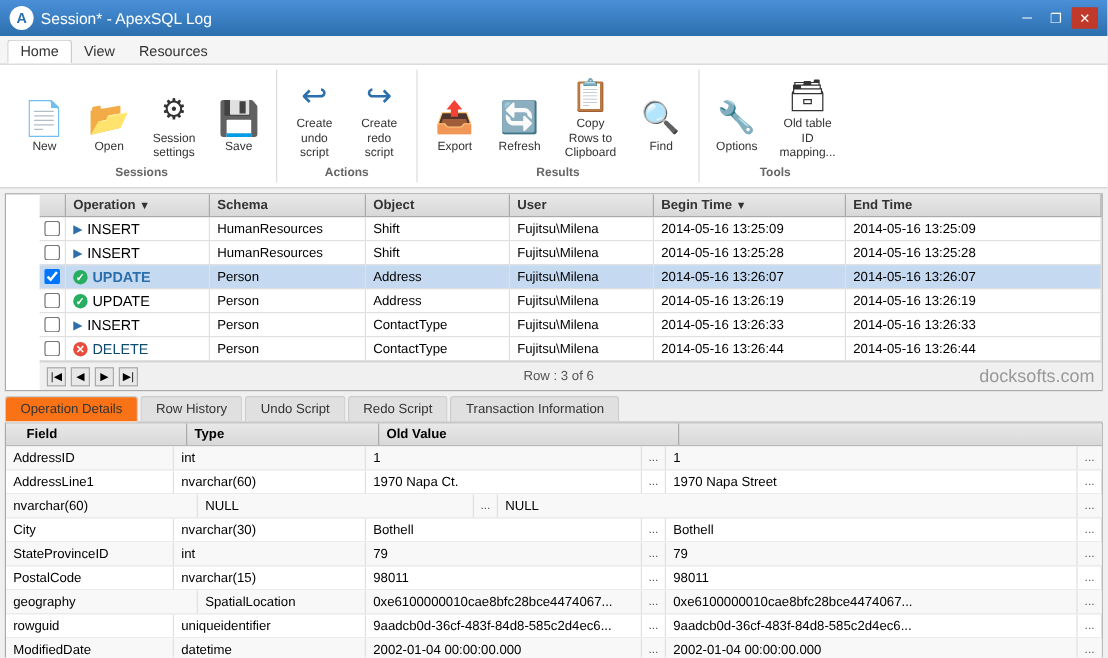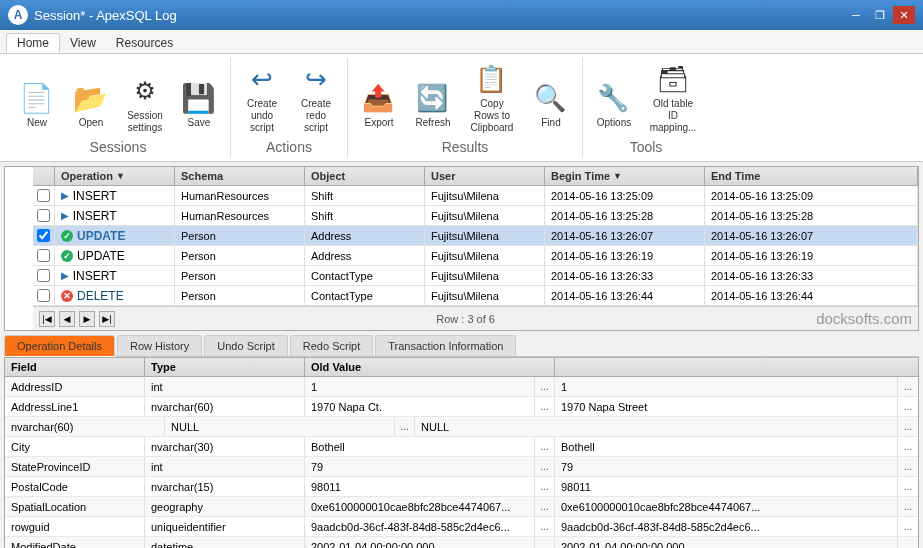--- a/index.html
+++ b/index.html
@@ -57,25 +57,26 @@
     .ribbon-group {
       display: flex;
       flex-direction: column;
       align-items: center;
       border-right: 1px solid #ddd;
       padding: 0 6px;
     }
     .ribbon-group:last-child { border-right: none; }
     .ribbon-buttons { display: flex; gap: 4px; align-items: flex-end; flex: 1; }
     .ribbon-label {
-      font-size: 14px;
+      font-size: 10px;
       color: #666;
       margin-top: 2px;
       text-align: center;
       padding-bottom: 2px;
+      font-weight: bold;
     }
     .ribbon-btn {
       display: flex;
       flex-direction: column;
       align-items: center;
       justify-content: flex-start;
       width: 50px;
       min-height: 60px;
       padding: 4px 4px 2px;
       cursor: pointer;
@@ -178,21 +179,21 @@
     .bottom-tab.active { background: #f97316; border-bottom: 1px solid white; z-index: 1; margin-bottom: -1px; }
 
     
     .detail-grid {
       background: white;
       border: 1px solid #aaa;
       margin: 0 4px 2px;
     }
     .detail-header { display: flex; background: linear-gradient(to bottom, #e8e8e8, #d8d8d8); border-bottom: 1px solid #aaa; }
     .detail-col-header { padding: 3px 6px; border-right: 1px solid #aaa; font-weight: bold; font-size: 11px; }
-    .detail-col-header.field { width: 140px; }
+    .detail-col-header.field { width: 140px; margin-left: 11px; }
     .detail-col-header.type { width: 160px; }
     .detail-col-header.oldval { width: 250px; }
     .detail-col-header.newval { flex: 1; }
 
     .detail-row { display: flex; border-bottom: 1px solid #e8e8e8; height: 20px; }
     .detail-row:nth-child(even) { background: #f8f8f8; }
     .detail-cell { padding: 2px 6px; border-right: 1px solid #e0e0e0; font-size: 11px; overflow: hidden; text-overflow: ellipsis; white-space: nowrap; display: flex; align-items: center; }
     .detail-cell.field { width: 140px; }
     .detail-cell.type { width: 160px; }
     .detail-cell.oldval { width: 230px; }
@@ -467,22 +468,22 @@
   </div>
   <div class="detail-row">
     <div class="detail-cell field">PostalCode</div>
     <div class="detail-cell type">nvarchar(15)</div>
     <div class="detail-cell oldval">98011</div>
     <div class="detail-cell oldval-btn">...</div>
     <div class="detail-cell newval">98011</div>
     <div class="detail-cell newval-btn">...</div>
   </div>
   <div class="detail-row">
+    <div class="detail-cell type">geography</div>
     <div class="detail-cell field">SpatialLocation</div>
-    <div class="detail-cell type">geography</div>
     <div class="detail-cell oldval">0xe6100000010cae8bfc28bce4474067...</div>
     <div class="detail-cell oldval-btn">...</div>
     <div class="detail-cell newval">0xe6100000010cae8bfc28bce4474067...</div>
     <div class="detail-cell newval-btn">...</div>
   </div>
   <div class="detail-row">
     <div class="detail-cell field">rowguid</div>
     <div class="detail-cell type">uniqueidentifier</div>
     <div class="detail-cell oldval">9aadcb0d-36cf-483f-84d8-585c2d4ec6...</div>
     <div class="detail-cell oldval-btn">...</div>

